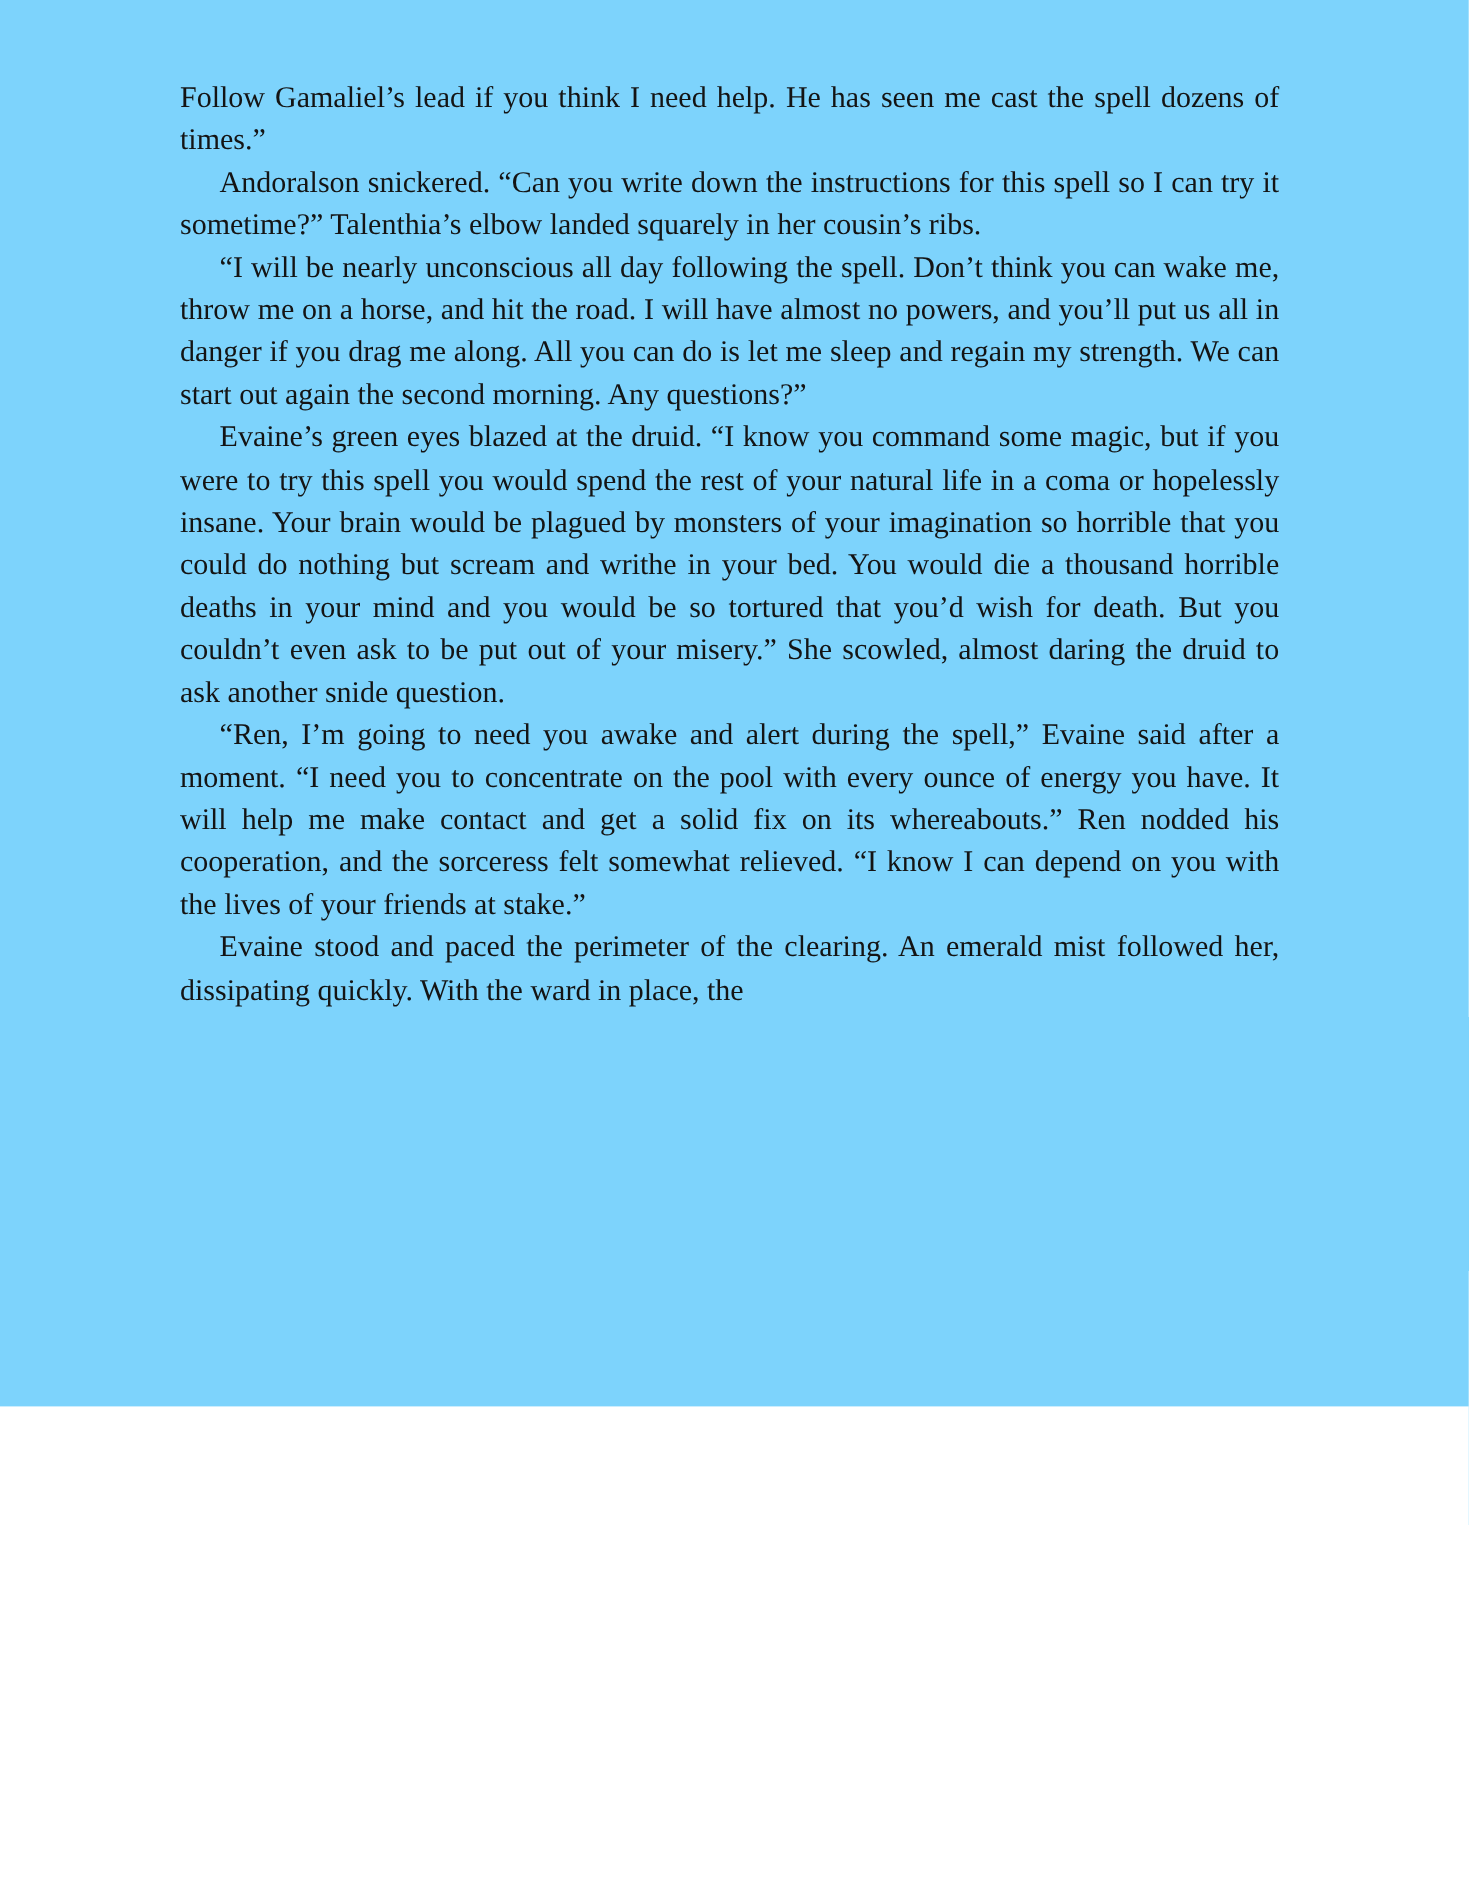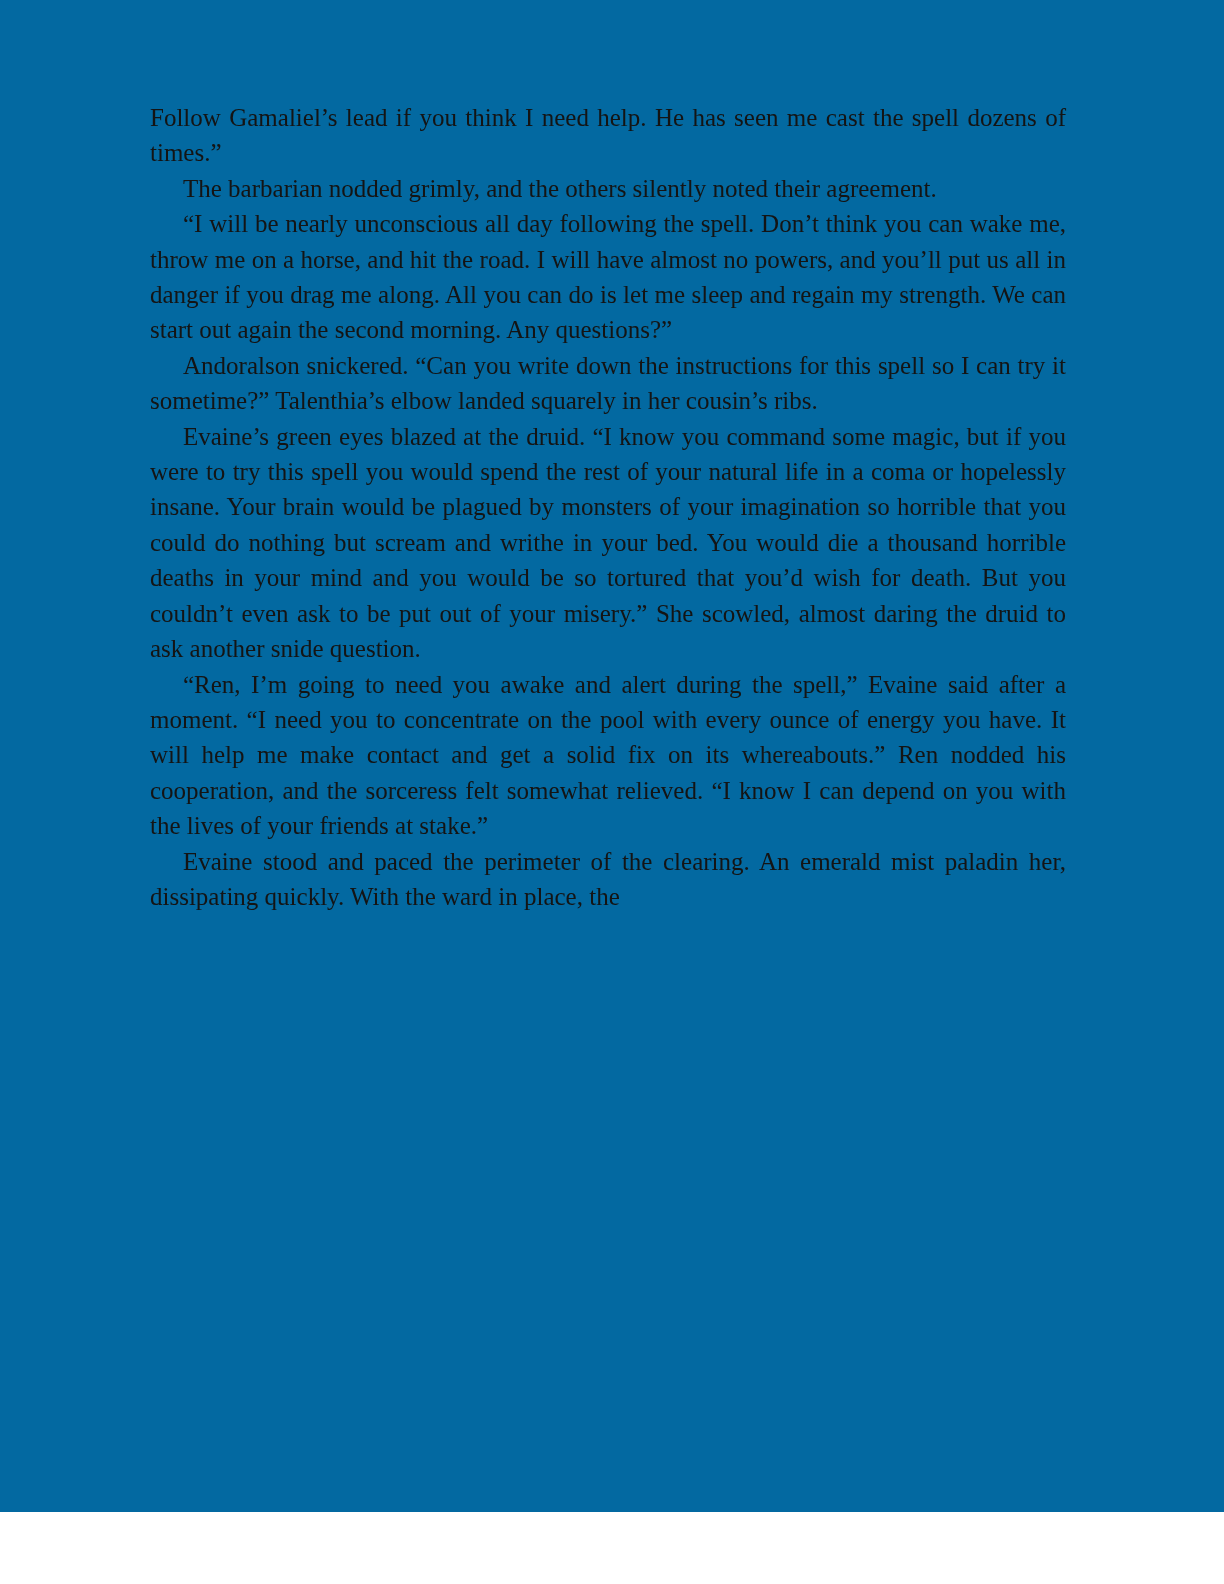--- a/index.html
+++ b/index.html
@@ -8,23 +8,23 @@
     padding: 0;
   }
   body {
     width: 1224px;
     height: 1584px;
     background: #ffffff;
     overflow: hidden;
   }
   .page {
     width: 1224px;
-    height: 1512px;
-    padding: 100px 158px 110px 150px;
-    background: #0369a1;
+    height: 1172px;
+    padding: 64px 158px 110px 150px;
+    background: #7dd3fc;
     overflow: hidden;
   }
   .text-block {
     width: 100%;
   }
   .text-block p {
     margin: 0;
     font-family: "Liberation Serif", "DejaVu Serif", serif;
     font-size: 25px;
     line-height: 35.4px;
@@ -35,20 +35,19 @@
   .text-block p.indent {
     text-indent: 33px;
   }
 </style>
 </head>
 <body style="background: rgb(255, 255, 255);">
 
 <div class="page">
   <main class="text-block" style="color: rgb(20, 20, 20);">
       <p>Follow Gamaliel’s lead if you think I need help. He has seen me cast the spell dozens of times.”</p>
-      <p class="indent">The barbarian nodded grimly, and the others silently noted their agreement.</p>
+      <p class="indent">Andoralson snickered. “Can you write down the instructions for this spell so I can try it sometime?” Talenthia’s elbow landed squarely in her cousin’s ribs.</p>
       <p class="indent">“I will be nearly unconscious all day following the spell. Don’t think you can wake me, throw me on a horse, and hit the road. I will have almost no powers, and you’ll put us all in danger if you drag me along. All you can do is let me sleep and regain my strength. We can start out again the second morning. Any questions?”</p>
-      <p class="indent">Andoralson snickered. “Can you write down the instructions for this spell so I can try it sometime?” Talenthia’s elbow landed squarely in her cousin’s ribs.</p>
       <p class="indent">Evaine’s green eyes blazed at the druid. “I know you command some magic, but if you were to try this spell you would spend the rest of your natural life in a coma or hopelessly insane. Your brain would be plagued by monsters of your imagination so horrible that you could do nothing but scream and writhe in your bed. You would die a thousand horrible deaths in your mind and you would be so tortured that you’d wish for death. But you couldn’t even ask to be put out of your misery.” She scowled, almost daring the druid to ask another snide question.</p>
       <p class="indent">“Ren, I’m going to need you awake and alert during the spell,” Evaine said after a moment. “I need you to concentrate on the pool with every ounce of energy you have. It will help me make contact and get a solid fix on its whereabouts.” Ren nodded his cooperation, and the sorceress felt somewhat relieved. “I know I can depend on you with the lives of your friends at stake.”</p>
-      <p class="indent">Evaine stood and paced the perimeter of the clearing. An emerald mist paladin her, dissipating quickly. With the ward in place, the</p>
+      <p class="indent">Evaine stood and paced the perimeter of the clearing. An emerald mist followed her, dissipating quickly. With the ward in place, the</p>
     </main>
 </div>
 
 </body></html>

